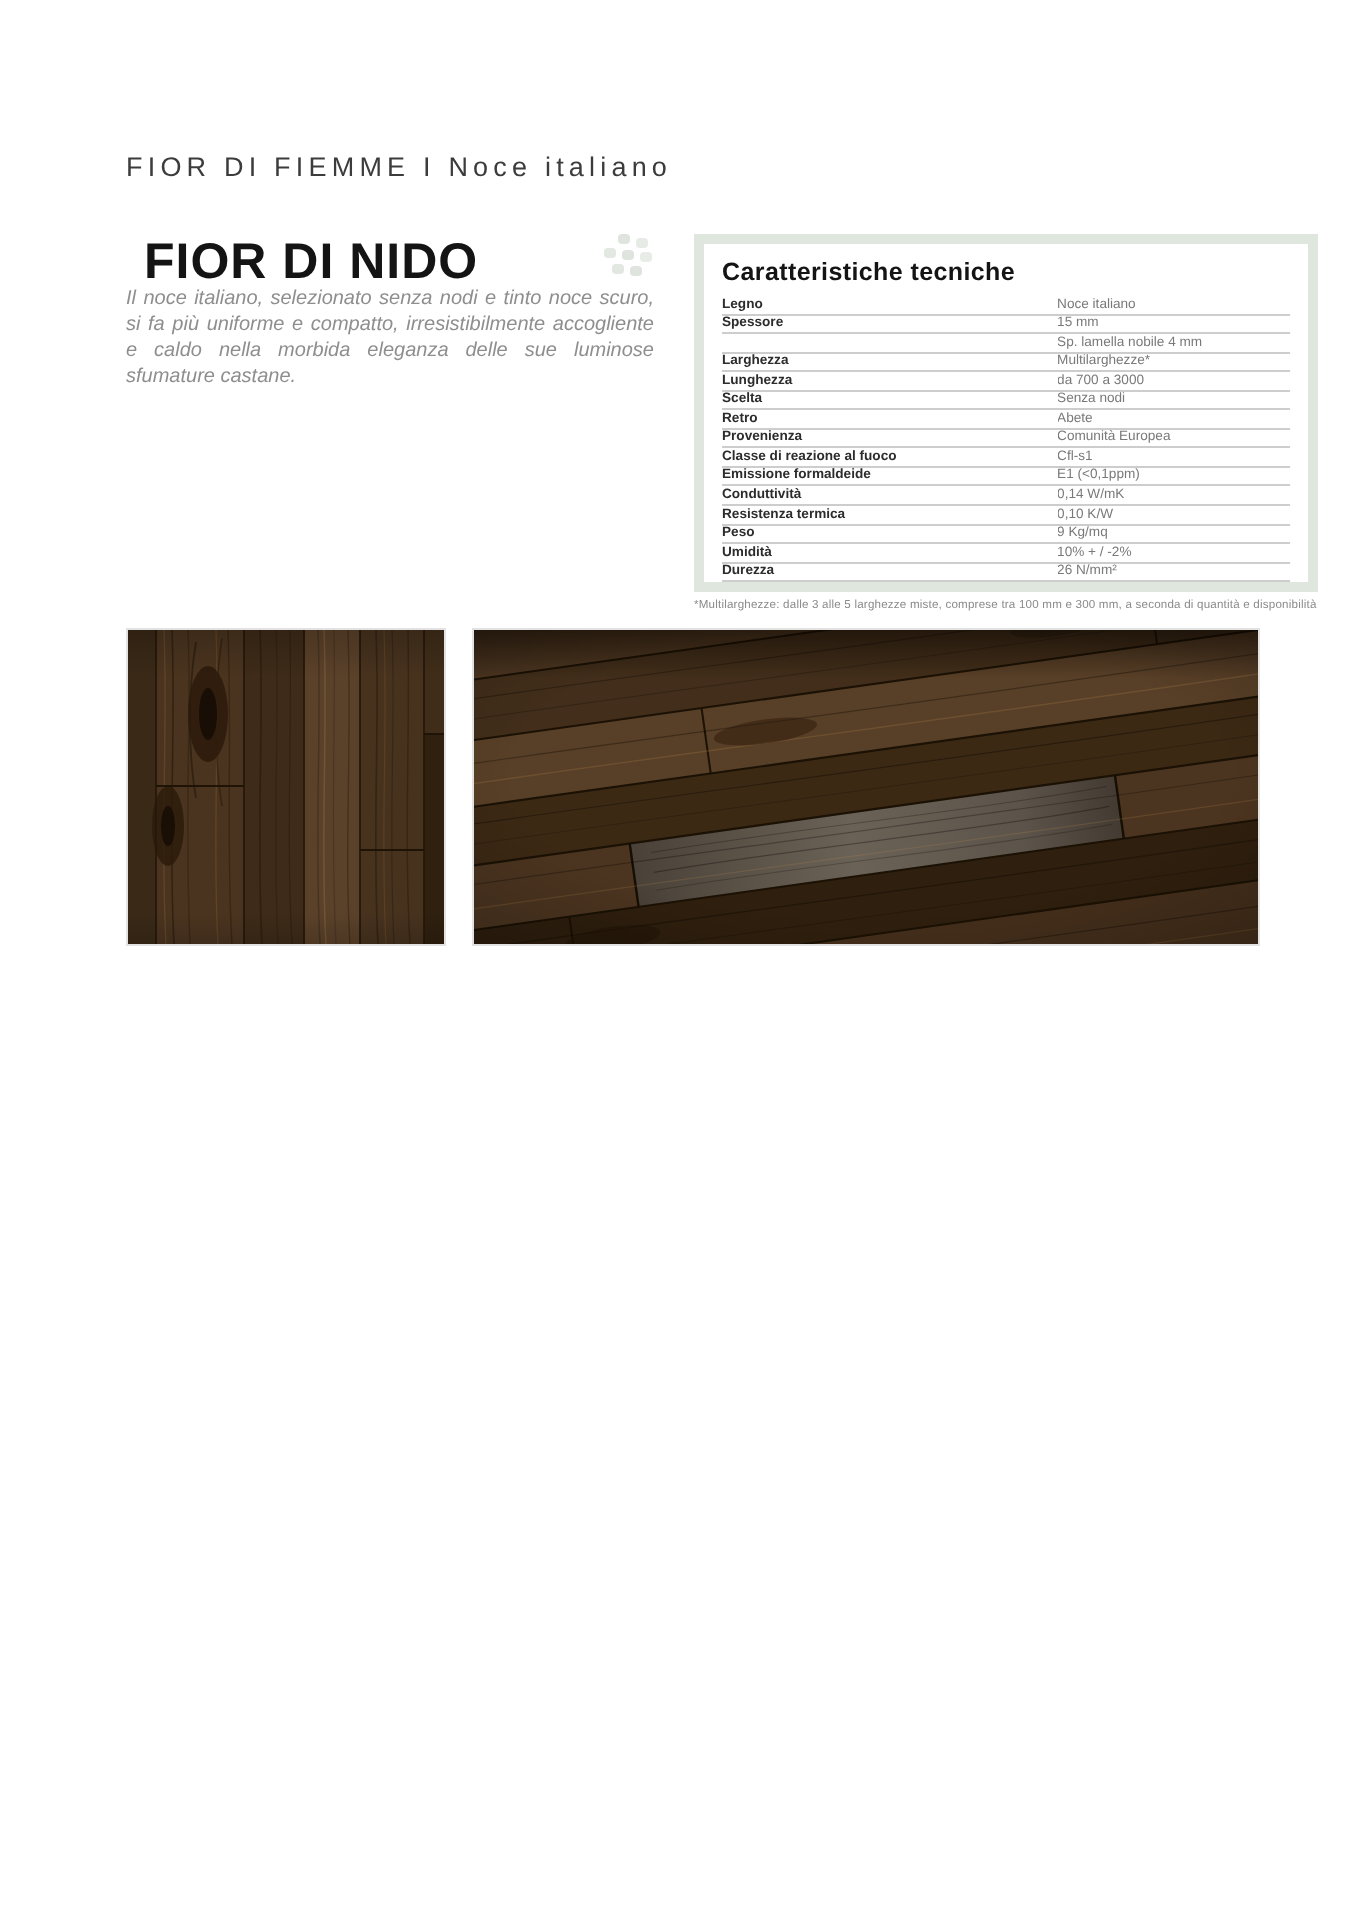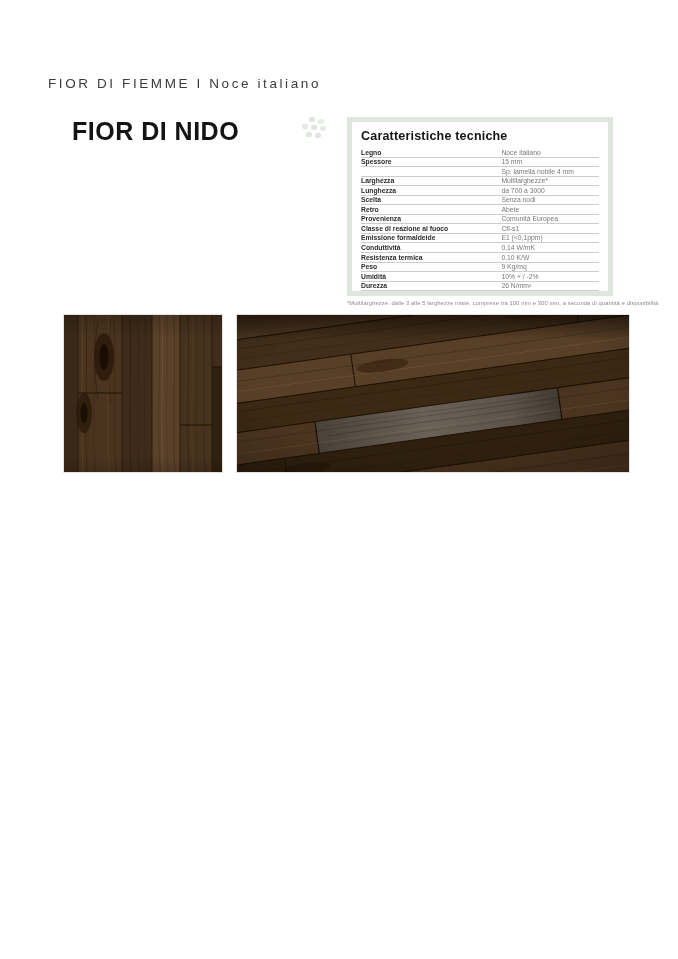--- a/index.html
+++ b/index.html
@@ -1,42 +1,42 @@
 <!DOCTYPE html>
 <html><head>
 <meta charset="utf-8">
 <style>
   html,body{margin:0;padding:0;background:#ffffff;}
   .page{
     position:relative;width:678px;height:959px;background:#ffffff;
     font-family:"Liberation Sans", sans-serif;overflow:hidden;margin:0 auto;
   }
   .breadcrumb{
-    position:absolute;left:48px;top:76px;
+    position:absolute;left:63px;top:76px;
     font-size:13.5px;letter-spacing:2.6px;color:#3c3c3c;white-space:nowrap;
   }
   .title{
     position:absolute;left:62px;top:107px;margin:10px;
     font-size:25px;font-weight:bold;color:#141414;letter-spacing:.5px;white-space:nowrap;
   }
   .dots-icon{position:absolute;left:301px;top:116px;width:30px;height:26px;}
   .dots-icon i{position:absolute;width:6px;height:5px;border-radius:2px;background:#dfe5de;}
   .dots-icon i:nth-child(1){left:8px;top:1px;}
   .dots-icon i:nth-child(2){left:17px;top:3px;background:#e6ebe5;}
   .dots-icon i:nth-child(3){left:1px;top:8px;background:#e3e8e2;}
   .dots-icon i:nth-child(4){left:10px;top:9px;}
   .dots-icon i:nth-child(5){left:19px;top:10px;background:#e8ece7;}
   .dots-icon i:nth-child(6){left:5px;top:16px;background:#e2e7e1;}
   .dots-icon i:nth-child(7){left:14px;top:17px;}
   .description{
     position:absolute;left:63px;top:144px;width:264px;margin:0;
     font-size:10px;font-style:italic;line-height:12.9px;color:#8e8e8e;text-align:justify;
   }
   .specs-panel{
-    position:absolute;left:347px;top:117px;width:266px;height:179px;
+    position:absolute;left:347px;top:117px;width:312px;height:179px;
     box-sizing:border-box;border:5px solid #dfe6dd;background:#ffffff;
     padding:7px 9px 0 9px;
   }
   .specs-title{margin:0 0 5px 0;font-size:12.5px;font-weight:bold;color:#141414;letter-spacing:.2px;}
   .spec-row{
     display:flex;height:9.55px;box-sizing:border-box;align-items:flex-end;
     border-bottom:1px solid #cdcdcd;font-size:6.8px;line-height:8px;
   }
   .spec-label{width:59%;font-weight:bold;color:#2c2c2c;white-space:nowrap;overflow:hidden;}
   .spec-value{width:41%;color:#797979;white-space:nowrap;overflow:hidden;}
@@ -66,20 +66,21 @@
   <div class="dots-icon">
     <i></i>
       <i></i>
       <i></i>
       <i></i>
       <i></i>
       <i></i>
       <i></i>
   </div>
 
+  <p class="description">Il noce italiano, selezionato senza nodi e tinto noce scuro, si fa più uniforme e compatto, irresistibilmente accogliente e caldo nella morbida eleganza delle sue luminose sfumature castane.</p>
 
   <div class="specs-panel" style="border-color: rgb(223, 230, 221);">
     <h2 class="specs-title">Caratteristiche tecniche</h2>
     <div>
         <div class="spec-row">
           <span class="spec-label">Legno</span>
           <span class="spec-value">Noce italiano</span>
         </div>
         <div class="spec-row">
           <span class="spec-label">Spessore</span>

